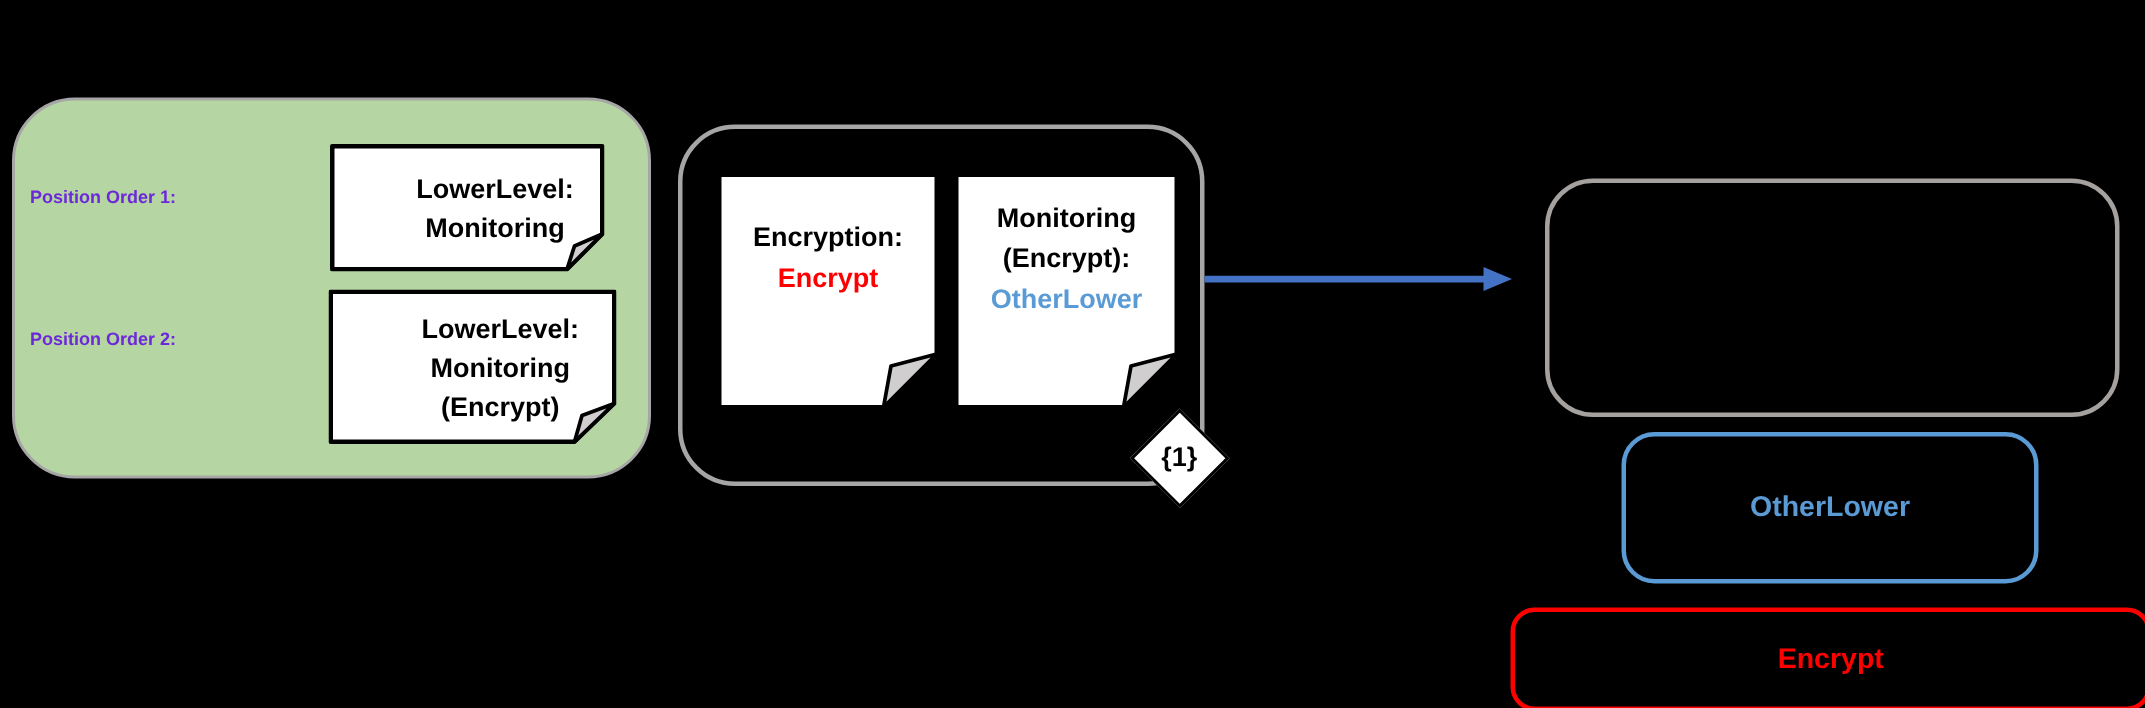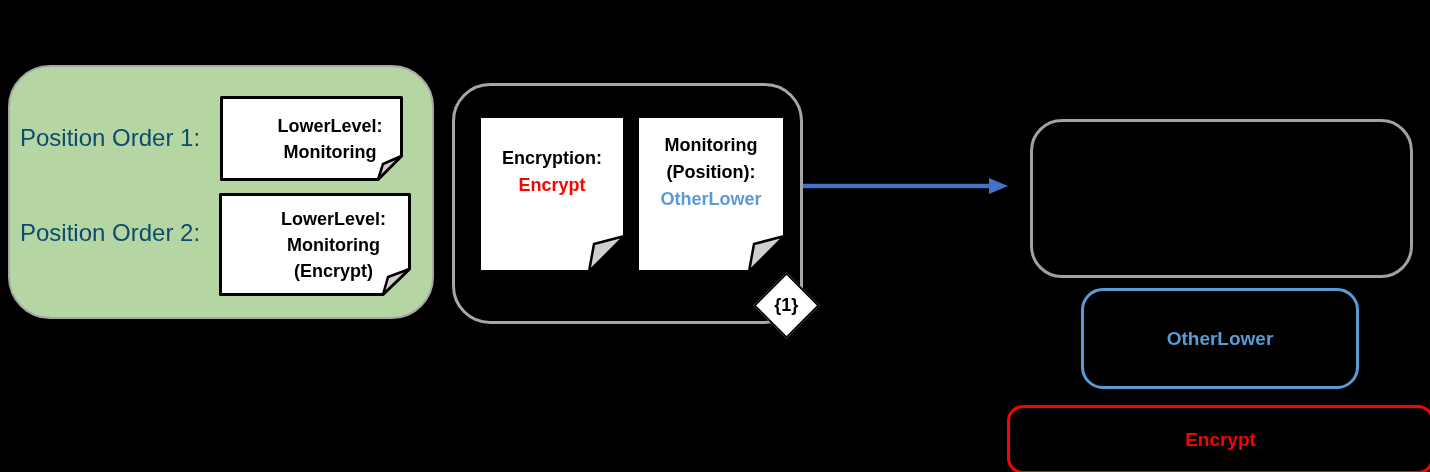--- a/index.html
+++ b/index.html
@@ -7,21 +7,21 @@
     position:relative; width:1430px; height:472px; background:#000000;
     font-family:"Liberation Sans", sans-serif; overflow:hidden;
   }
 
   
   .green-panel {
     position:absolute; left:8px; top:65px; width:422px; height:250px;
     background:#b5d6a3; border:2px solid #a6a6a6; border-radius:42px;
   }
   .row-label {
-    position:absolute; left:10px; color:#0c4a6e; font-weight:normal; font-size:24px;
+    position:absolute; left:10px; color:#6d28d9; font-weight:bold; font-size:12px;
     white-space:nowrap;
   }
   .row-label.r1 { top:57px; }
   .row-label.r2 { top:152px;text-align:right; }
 
   
   .note { position:absolute; }
   .note svg { position:absolute; left:0; top:0; width:100%; height:100%; }
   .note .note-text {
     position:absolute; left:0; top:0; right:0; bottom:0;
@@ -119,21 +119,21 @@
       </div>
     </div>
 
     <div class="note noteB">
       <svg viewBox="0 0 150 158">
         <path d="M1.5,1.5 L148.5,1.5 L148.5,121 L113,156.5 L1.5,156.5 Z" fill="#ffffff" stroke="#000000" stroke-width="3" stroke-linejoin="round"></path>
         <path d="M113,156.5 L148.5,121 L118,129 Z" fill="#d0cece" stroke="#000000" stroke-width="2.5" stroke-linejoin="round"></path>
       </svg>
       <div class="note-text">
         <span>Monitoring</span>
-        <span>(Position):</span>
+        <span>(Encrypt):</span>
         <span class="val-blue">OtherLower</span>
       </div>
     </div>
   </div>
 
   <div class="diamond">
     <span>{1}</span>
   </div>
 
   <svg class="arrow" viewBox="0 0 212 22">

